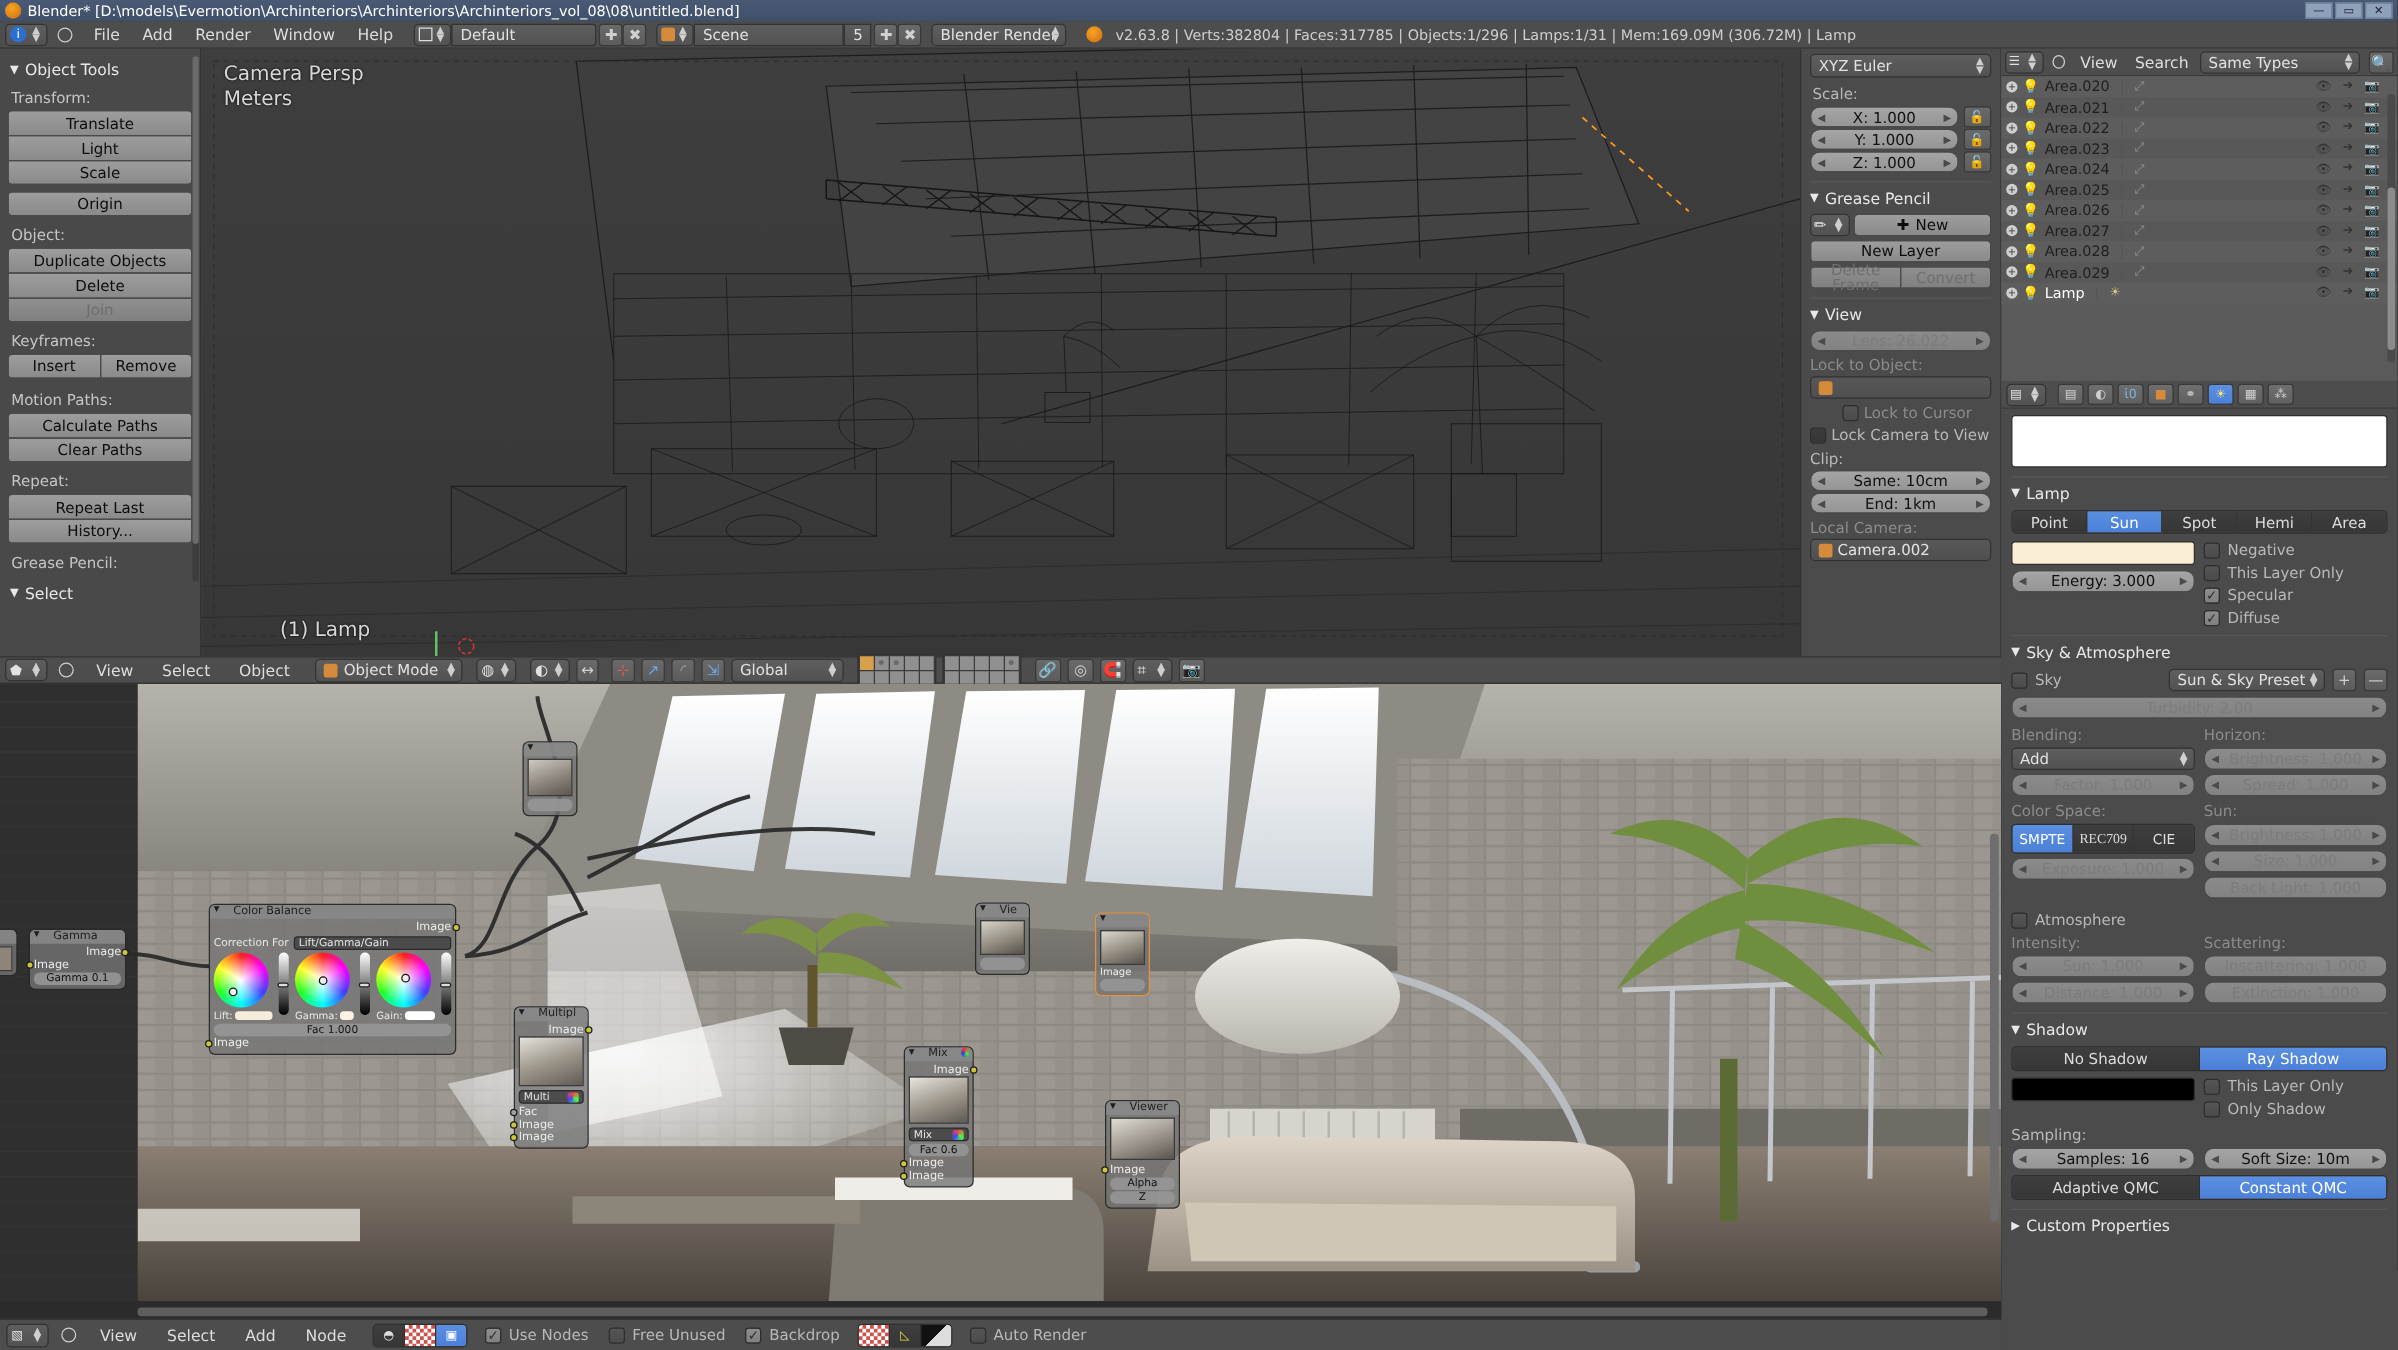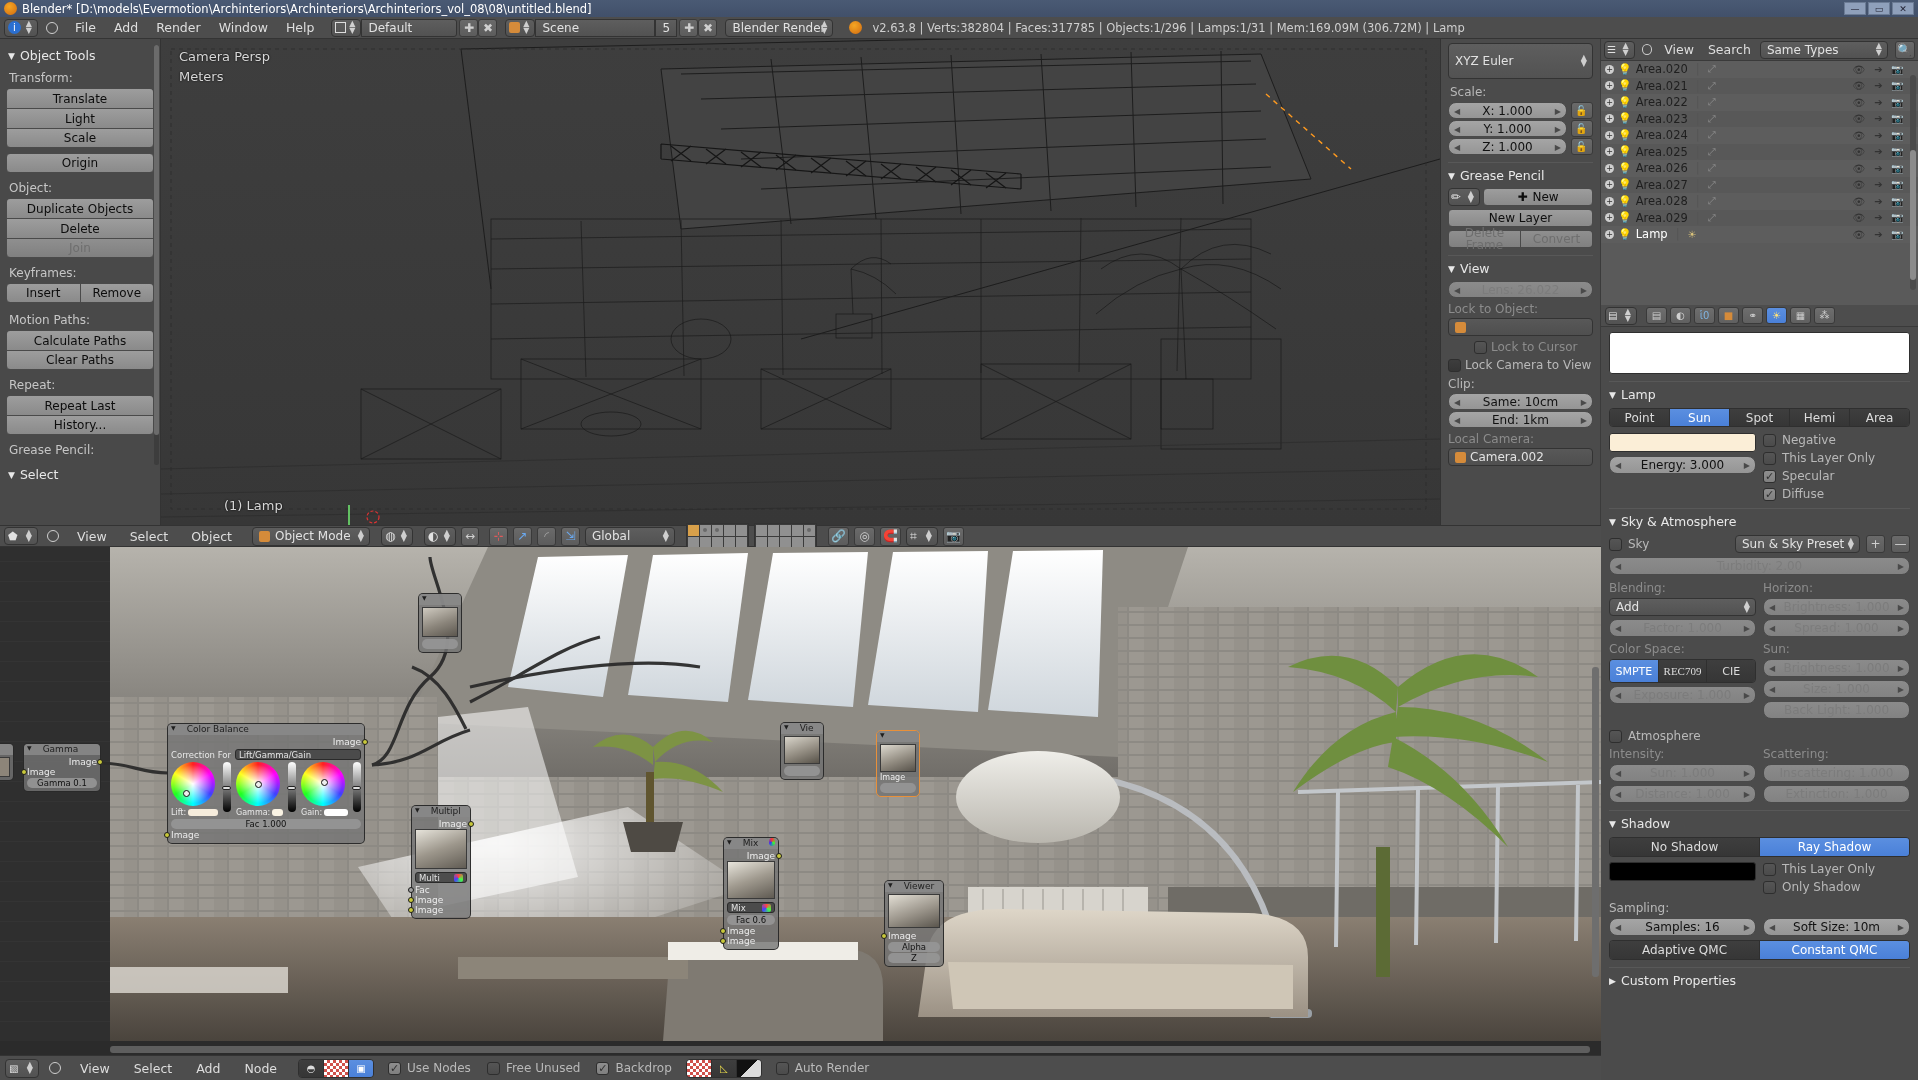--- a/index.html
+++ b/index.html
@@ -49,21 +49,21 @@
 
   
   #infohdr { position:absolute; top:17px; left:0; width:1918px; height:22px; background:#4d4d4d;
      border-bottom:1px solid #343434; display:flex; align-items:center; gap:0; padding-left:4px; }
   .stats { color:#cfcfcf; font-size:11.5px; margin-left:10px; }
 
   
   #viewport { position:absolute; left:161px; top:39px; width:1279px; height:486px;
       background:#3f3f3f; overflow:hidden; }
   #vpcanvas { position:absolute; inset:0; }
-  .vptext { position:absolute; color:#d8d8d8; font-size:13px; text-shadow:0 0 2px #000; }
+  .vptext { position:absolute; color:#d8d8d8; font-size:16px; text-shadow:0 0 2px #000; }
 
   
   #toolshelf { position:absolute; left:0; top:39px; width:161px; height:486px;
       background:#494949; border-right:1px solid #333; padding:6px 6px 0 6px; overflow:hidden;}
   #toolshelf .sec { color:#c6c6c6; font-size:12px; margin:8px 0 3px 3px; }
   #toolshelf .btn { height:20px; margin-bottom:2px; border-radius:4px; }
   #toolshelf .grp .btn { border-radius:0; margin-bottom:0; border-bottom:none; }
   #toolshelf .grp .btn:first-child { border-radius:4px 4px 0 0; }
   #toolshelf .grp .btn:last-child { border-radius:0 0 4px 4px; border-bottom:1px solid #4a4a4a; }
   #toolshelf .scrollbar { position:absolute; right:1px; top:6px; width:5px; height:420px;
@@ -161,21 +161,21 @@
   <span class="menu">File</span>
   <span class="menu">Add</span>
   <span class="menu">Render</span>
   <span class="menu">Window</span>
   <span class="menu">Help</span>
 
   <div class="dd" style="width:30px;height:18px;margin-left:8px;padding:0 3px;">
     <span style="display:inline-block;width:11px;height:11px;border:1.5px solid #ddd;"></span>
     <span class="sp">▲<br>▼</span>
   </div>
-  <div class="dd" style="width:96px;height:18px;border-radius:0 3px 3px 0;">
+  <div class="dd" style="width:116px;height:18px;border-radius:0 3px 3px 0;">
     <span>Default</span>
   </div>
   <div class="iconbtn" style="width:19px;height:18px;margin-left:2px;">✚</div>
   <div class="iconbtn" style="width:19px;height:18px;">✖</div>
 
   <div class="dd" style="width:30px;height:18px;margin-left:8px;padding:0 3px;">
     <span style="display:inline-block;width:11px;height:11px;background:#d58b3a;border-radius:2px;"></span>
     <span class="sp">▲<br>▼</span>
   </div>
   <div class="dd" style="width:120px;height:18px;border-radius:0;">
@@ -332,21 +332,21 @@
       <path d="M188 495 L212 487" stroke="#d05050"></path>
       <path d="M188 495 L170 490" stroke="#5a7fd8"></path>
     </g>
   </svg>
   <div class="vptext" style="left:18px;top:10px;">Camera Persp</div>
   <div class="vptext" style="left:18px;top:30px;">Meters</div>
   <div class="vptext" style="left:63px;bottom:12px;">(1) Lamp</div>
 </div>
 
 <div id="npanel">
-  <div class="dd" style="height:36px;margin-bottom:6px;">
+  <div class="dd" style="height:19px;margin-bottom:6px;">
     <span>XYZ Euler</span>
     <span class="sp">▲<br>▼</span>
   </div>
   <div class="lbl" style="margin:2px 0 3px 2px;">Scale:</div>
   <div style="display:flex;gap:4px;">
     <div style="flex:1;">
       <div class="num" style="height:17px;margin-bottom:1px;">
         <span class="ar l">◀</span>
         <span>X: 1.000</span>
         <span class="ar r">▶</span>

